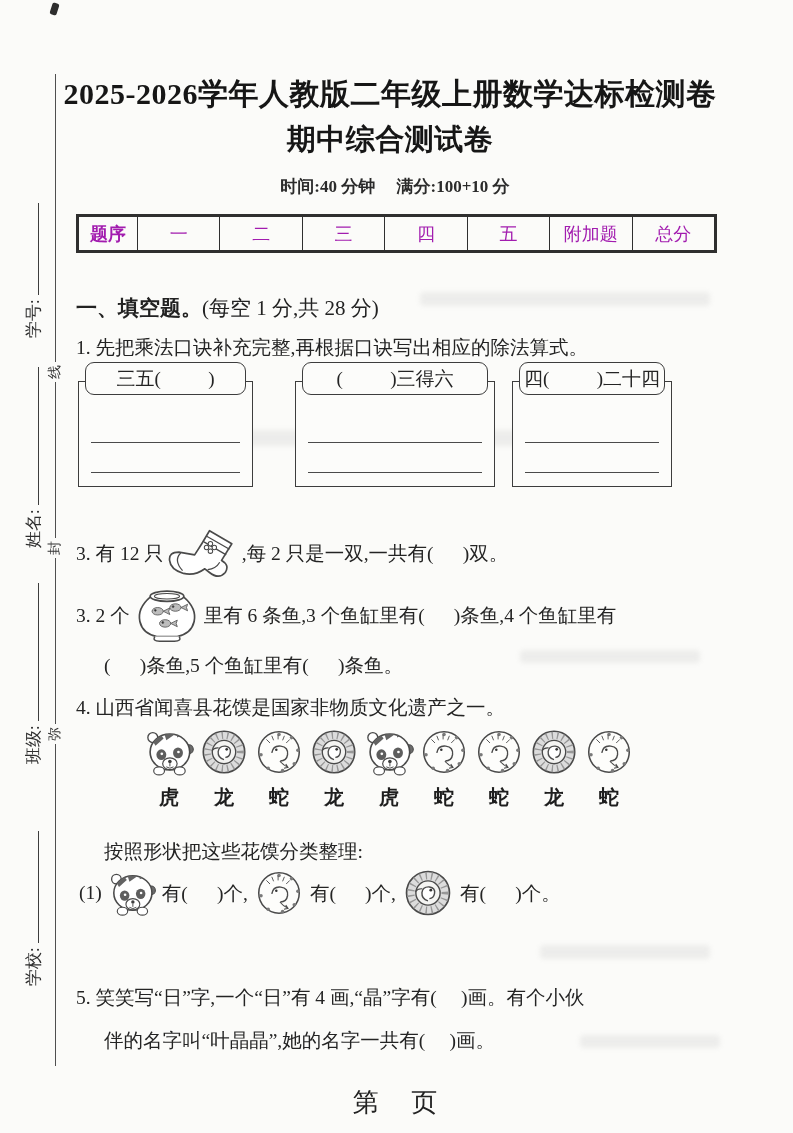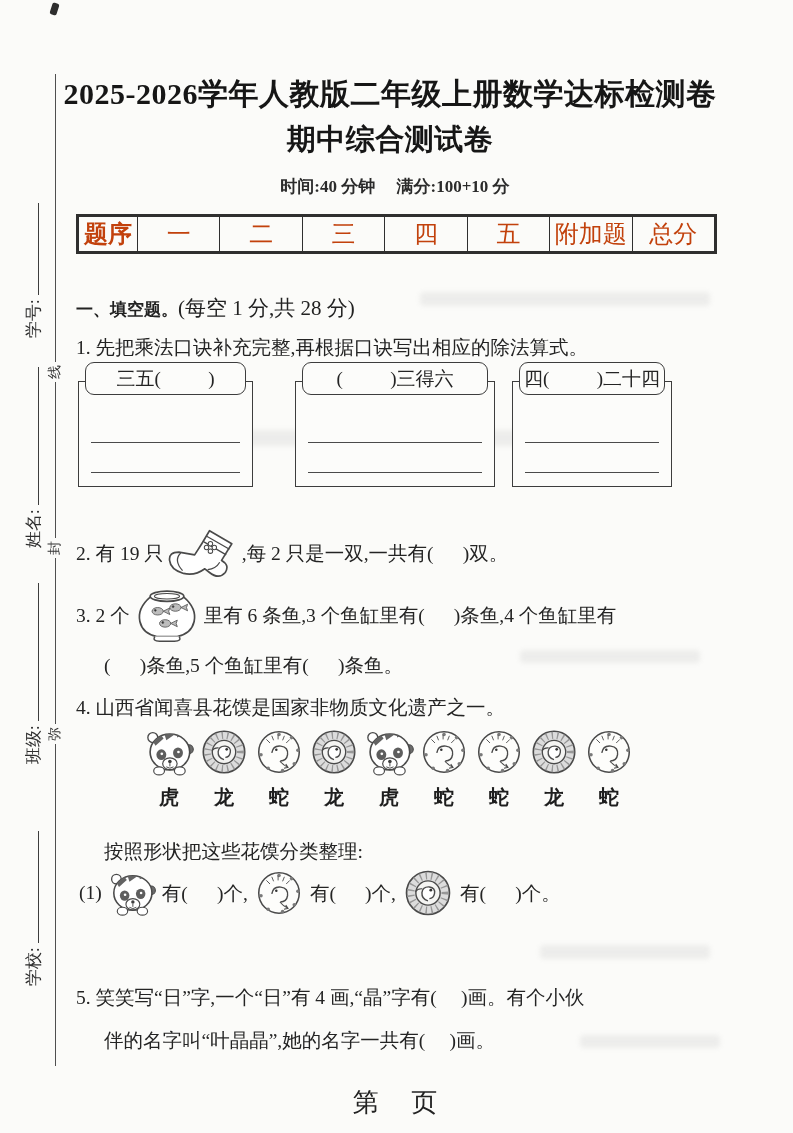--- a/index.html
+++ b/index.html
@@ -11,27 +11,27 @@
   .abs{position:absolute;}
   .pre{white-space:pre;}
   
   .title{left:60px;width:660px;text-align:center;font-weight:bold;color:#161616;letter-spacing:.5px;}
   .title1{top:74px;font-size:30px;}
   .title2{top:120px;font-size:29px;}
   .info{top:175px;left:75px;width:640px;text-align:center;font-size:17px;font-weight:bold;color:#2b2b2b;}
   
   table.score{border-collapse:collapse;width:637px;table-layout:fixed;}
   .score-wrap{top:214px;left:76px;border:2px solid #2f2f2f;}
-  table.score td{border:1.4px solid #2f2f2f;height:31px;text-align:center;font-size:24px;color:#c2410c;}
+  table.score td{border:1.4px solid #2f2f2f;height:31px;text-align:center;font-size:18px;color:#a21caf;}
   table.score td.lab{font-weight:bold;width:56px;}
   
   .line{font-size:19.5px;color:#242424;white-space:pre;display:flex;align-items:center;}
   .line .t{white-space:pre;}
   .heading{top:294px;left:76px;font-size:21px;}
-  .heading b{font-weight:bold;font-size:17px;}
+  .heading b{font-weight:bold;font-size:21px;}
   
   .rbox{position:absolute;top:362px;height:125px;}
   .rbox .tab{
     position:absolute;top:0;left:7px;right:7px;height:31px;z-index:2;
     border:1.7px solid #3d3d3d;border-radius:9px;background:#fcfcfa;
     display:flex;align-items:center;justify-content:center;
     font-size:19px;white-space:pre;color:#242424;
   }
   .rbox .bod{position:absolute;top:19px;left:0;right:0;height:104px;border:1.5px solid #3d3d3d;background:#fcfcfa;}
   .rbox .ln{position:absolute;left:12px;right:12px;border-bottom:1.6px solid #4a4a4a;}
@@ -224,21 +224,21 @@
   </div>
   <div class="rbox" style="left:512px;width:160px;">
     <div class="tab">四(          )二十四</div>
     <div class="bod">
       <div class="ln" style="top:60px;"></div>
       <div class="ln" style="top:90px;"></div>
     </div>
   </div>
 
   <div class="abs line" style="top:525px;left:76px;">
-    <span class="t">2. 有 19 只</span>
+    <span class="t">3. 有 12 只</span>
     <svg class="inline-ic" width="78" height="56" viewBox="0 0 84 60">
         <use href="#sym-sock"></use>
       </svg>
     <span class="t">,每 2 只是一双,一共有(      )双。</span>
   </div>
 
   <div class="abs line" style="top:586px;left:76px;">
     <span class="t">3. 2 个</span>
     <svg class="inline-ic" width="66" height="58" viewBox="0 0 70 62" style="margin:0 4px;">
         <use href="#sym-bowl"></use>

